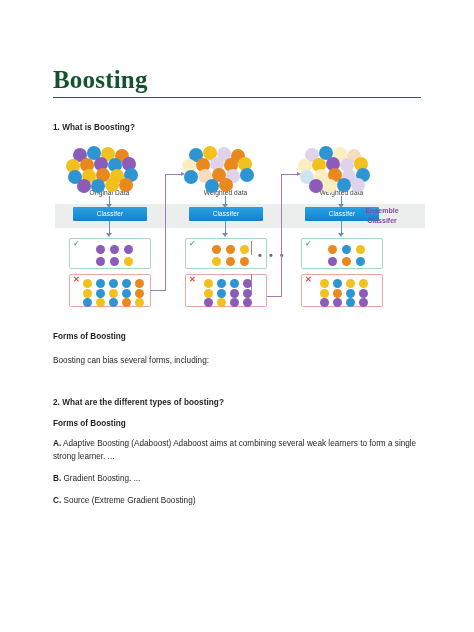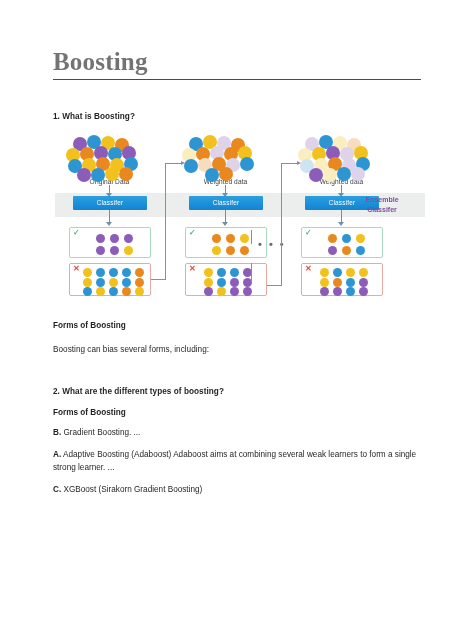--- a/index.html
+++ b/index.html
@@ -20,38 +20,38 @@
     background: #ffffff;
     box-sizing: border-box;
     padding: 0 53px;
   }
 
   
   .doc-title {
     font-family: "Liberation Serif", serif;
     font-size: 25px;
     font-weight: bold;
-    color: #737373;
+    color: #14532d;
     letter-spacing: 0.2px;
-    padding-top: 49px;
+    padding-top: 67px;
     line-height: 1.05;
   }
   .title-rule {
     margin-top: 4px;
     height: 1px;
     background: #2E5077;
     width: 100%;
   }
 
   
   .h-q {
     font-size: 8.2px;
     font-weight: bold;
     color: #231f20;
-    margin-top: 32px;
+    margin-top: 25px;
     letter-spacing: 0.05px;
   }
   .para {
     font-size: 8.2px;
     color: #231f20;
     line-height: 1.62;
     margin-top: 13px;
     letter-spacing: 0.02px;
   }
   .bold-line {
@@ -414,17 +414,17 @@
 
 
   <div class="bold-line">Forms of Boosting</div>
 
   <div class="para">Boosting can bias several forms, including:</div>
 
   <div class="h-q" style="margin-top:30px;">2. What are the different types of boosting?</div>
 
   <div class="bold-line" style="margin-top:12px;">Forms of Boosting</div>
 
+  <div class="listline"><b>A.</b> <span>Adaptive Boosting (Adaboost) Adaboost aims at combining several weak learners to form a single strong learner. ...</span></div>
   <div class="listline"><b>B.</b> <span>Gradient Boosting. ...</span></div>
-  <div class="listline"><b>A.</b> <span>Adaptive Boosting (Adaboost) Adaboost aims at combining several weak learners to form a single strong learner. ...</span></div>
-  <div class="listline"><b>C.</b> <span>XGBoost (Sirakorn Gradient Boosting)</span></div>
+  <div class="listline"><b>C.</b> <span>Source (Extreme Gradient Boosting)</span></div>
 
 </div>
 
 </body></html>

